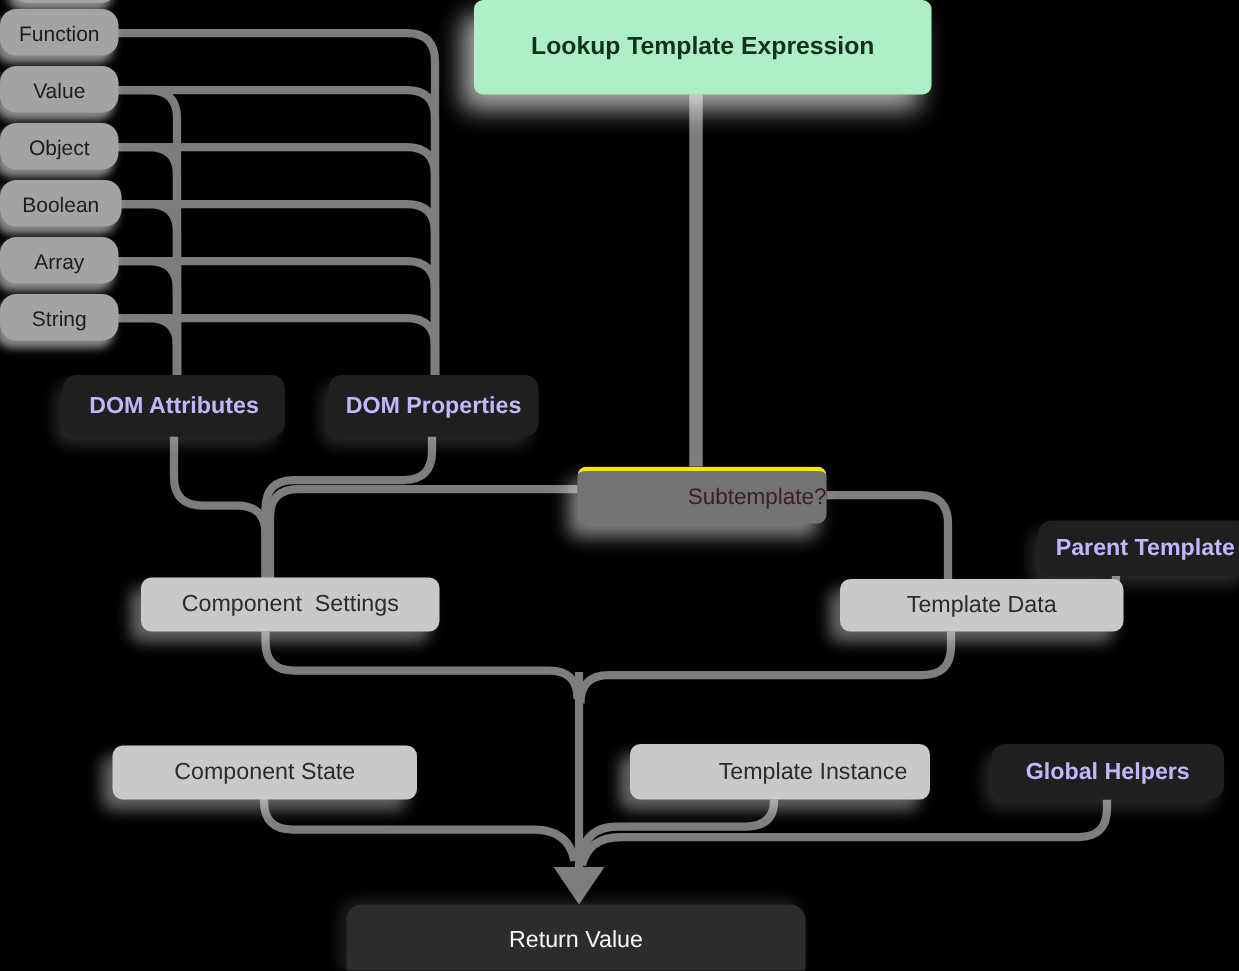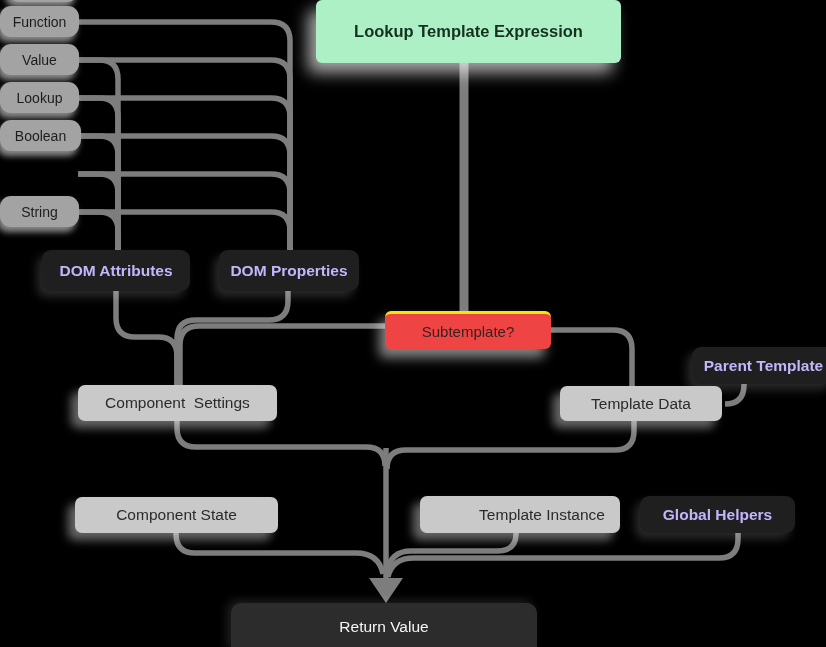--- a/index.html
+++ b/index.html
@@ -9,23 +9,23 @@
   .node{position:absolute;z-index:2;display:flex;align-items:center;justify-content:center;
         box-sizing:border-box;white-space:pre;}
   .pill{background:#a3a3a3;color:#1d1d1d;border-radius:11px;font-size:14px;
         box-shadow:-3px 5px 6px rgba(255,255,255,.55);}
   .green{background:#aef0c5;color:#15301f;border-radius:6px;font-weight:bold;font-size:16.5px;
         box-shadow:-8px 10px 16px rgba(255,255,255,.65);}
   .dark{background:#1f1f1f;color:#c4b5fd;border-radius:9px;font-weight:600;font-size:15.5px;
         box-shadow:-5px 6px 10px rgba(255,255,255,.16);}
   .gray{background:#c9c9c9;color:#2b2b2b;border-radius:7px;font-size:15.5px;
         box-shadow:-7px 7px 10px rgba(255,255,255,.4);}
-  .decision{background:#ef4444;color:#3c2020;border-radius:6px;font-size:15px;
+  .decision{background:#737373;color:#3c2020;border-radius:6px;font-size:15px;
         border-top:3px solid #f2e705;
-        box-shadow:-6px 9px 12px rgba(255,255,255,.5);}
+        box-shadow:-6px 9px 12px rgba(255,255,255,.5);justify-content:flex-end;}
   .return{background:#2c2c2c;color:#f5f5f5;border-radius:10px 10px 0 0;font-size:15.5px;
         box-shadow:-4px -3px 10px rgba(255,255,255,.12);}
 </style>
 </head>
 <body>
 
 <div id="stage">
 
   <svg id="wires" width="826" height="647" viewBox="0 0 826 647">
     <g stroke="#7d7d7d" stroke-width="5.5" fill="none" stroke-linejoin="round">
@@ -66,24 +66,27 @@
 
   <div class="node pill" style="left:8px;top:-24px;width:70px;height:26px;"></div>
 
   <div class="node pill" style="left:0px;top:6px;width:79px;height:31px;">
     <span>Function</span>
   </div>
   <div class="node pill" style="left:0px;top:44px;width:79px;height:31px;">
     <span>Value</span>
   </div>
   <div class="node pill" style="left:0px;top:82px;width:79px;height:31px;">
-    <span>Lookup</span>
+    <span>Object</span>
   </div>
   <div class="node pill" style="left:0px;top:120px;width:81px;height:31px;">
     <span>Boolean</span>
+  </div>
+  <div class="node pill" style="left:0px;top:158px;width:79px;height:31px;">
+    <span>Array</span>
   </div>
   <div class="node pill" style="left:0px;top:196px;width:79px;height:31px;">
     <span>String</span>
   </div>
 
   <div class="node green" style="left:316px;top:0px;width:305px;height:63px;">
     <span>Lookup Template Expression</span>
   </div>
 
   <div class="node dark" style="left:42px;top:250px;width:148px;height:41px;">
@@ -94,34 +97,34 @@
   </div>
 
   <div class="node decision" style="left:385px;top:311px;width:166px;height:38px;">
     <span>Subtemplate?</span>
   </div>
 
   <div class="node dark" style="left:692px;top:312px;width:143px;height:37px;margin-top:35px;">
     <span>Parent Template</span>
   </div>
 
-  <div class="node gray" style="left:78px;top:385px;width:199px;height:36px;text-align:center;">
+  <div class="node gray" style="left:94px;top:385px;width:199px;height:36px;text-align:center;">
     <span>Component  Settings</span>
   </div>
-  <div class="node gray" style="left:560px;top:386px;width:162px;height:35px;text-align:center;">
+  <div class="node gray" style="left:560px;top:386px;width:189px;height:35px;text-align:center;">
     <span>Template Data</span>
   </div>
 
   <div class="node gray" style="left:75px;top:497px;width:203px;height:36px;">
     <span>Component State</span>
   </div>
   <div class="node gray" style="left:420px;top:496px;width:200px;height:37px;padding-left:44px;">
     <span>Template Instance</span>
   </div>
-  <div class="node dark" style="left:640px;top:496px;width:155px;height:37px;">
+  <div class="node dark" style="left:661px;top:496px;width:155px;height:37px;">
     <span>Global Helpers</span>
   </div>
 
   <div class="node return" style="left:231px;top:603px;width:306px;height:48px;">
     <span>Return Value</span>
   </div>
 
 </div>
 
 </body></html>

